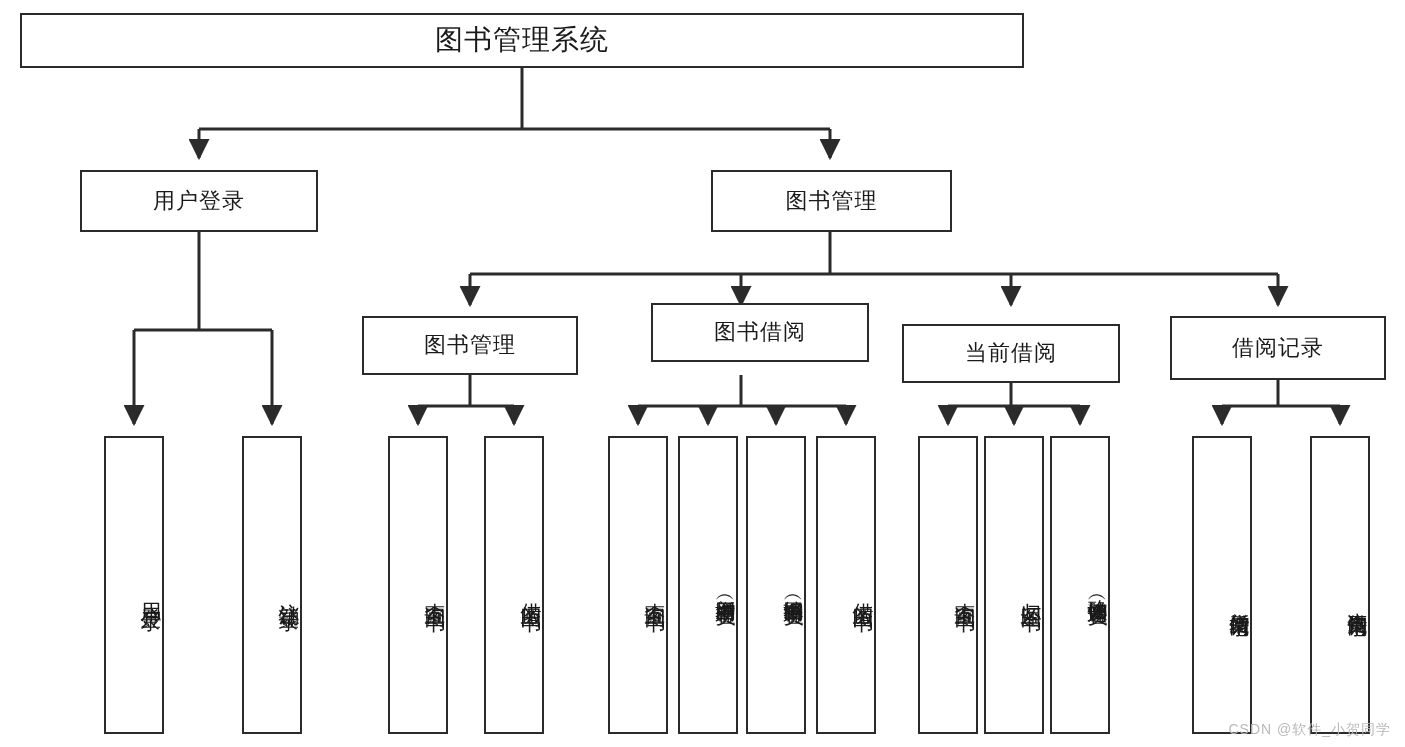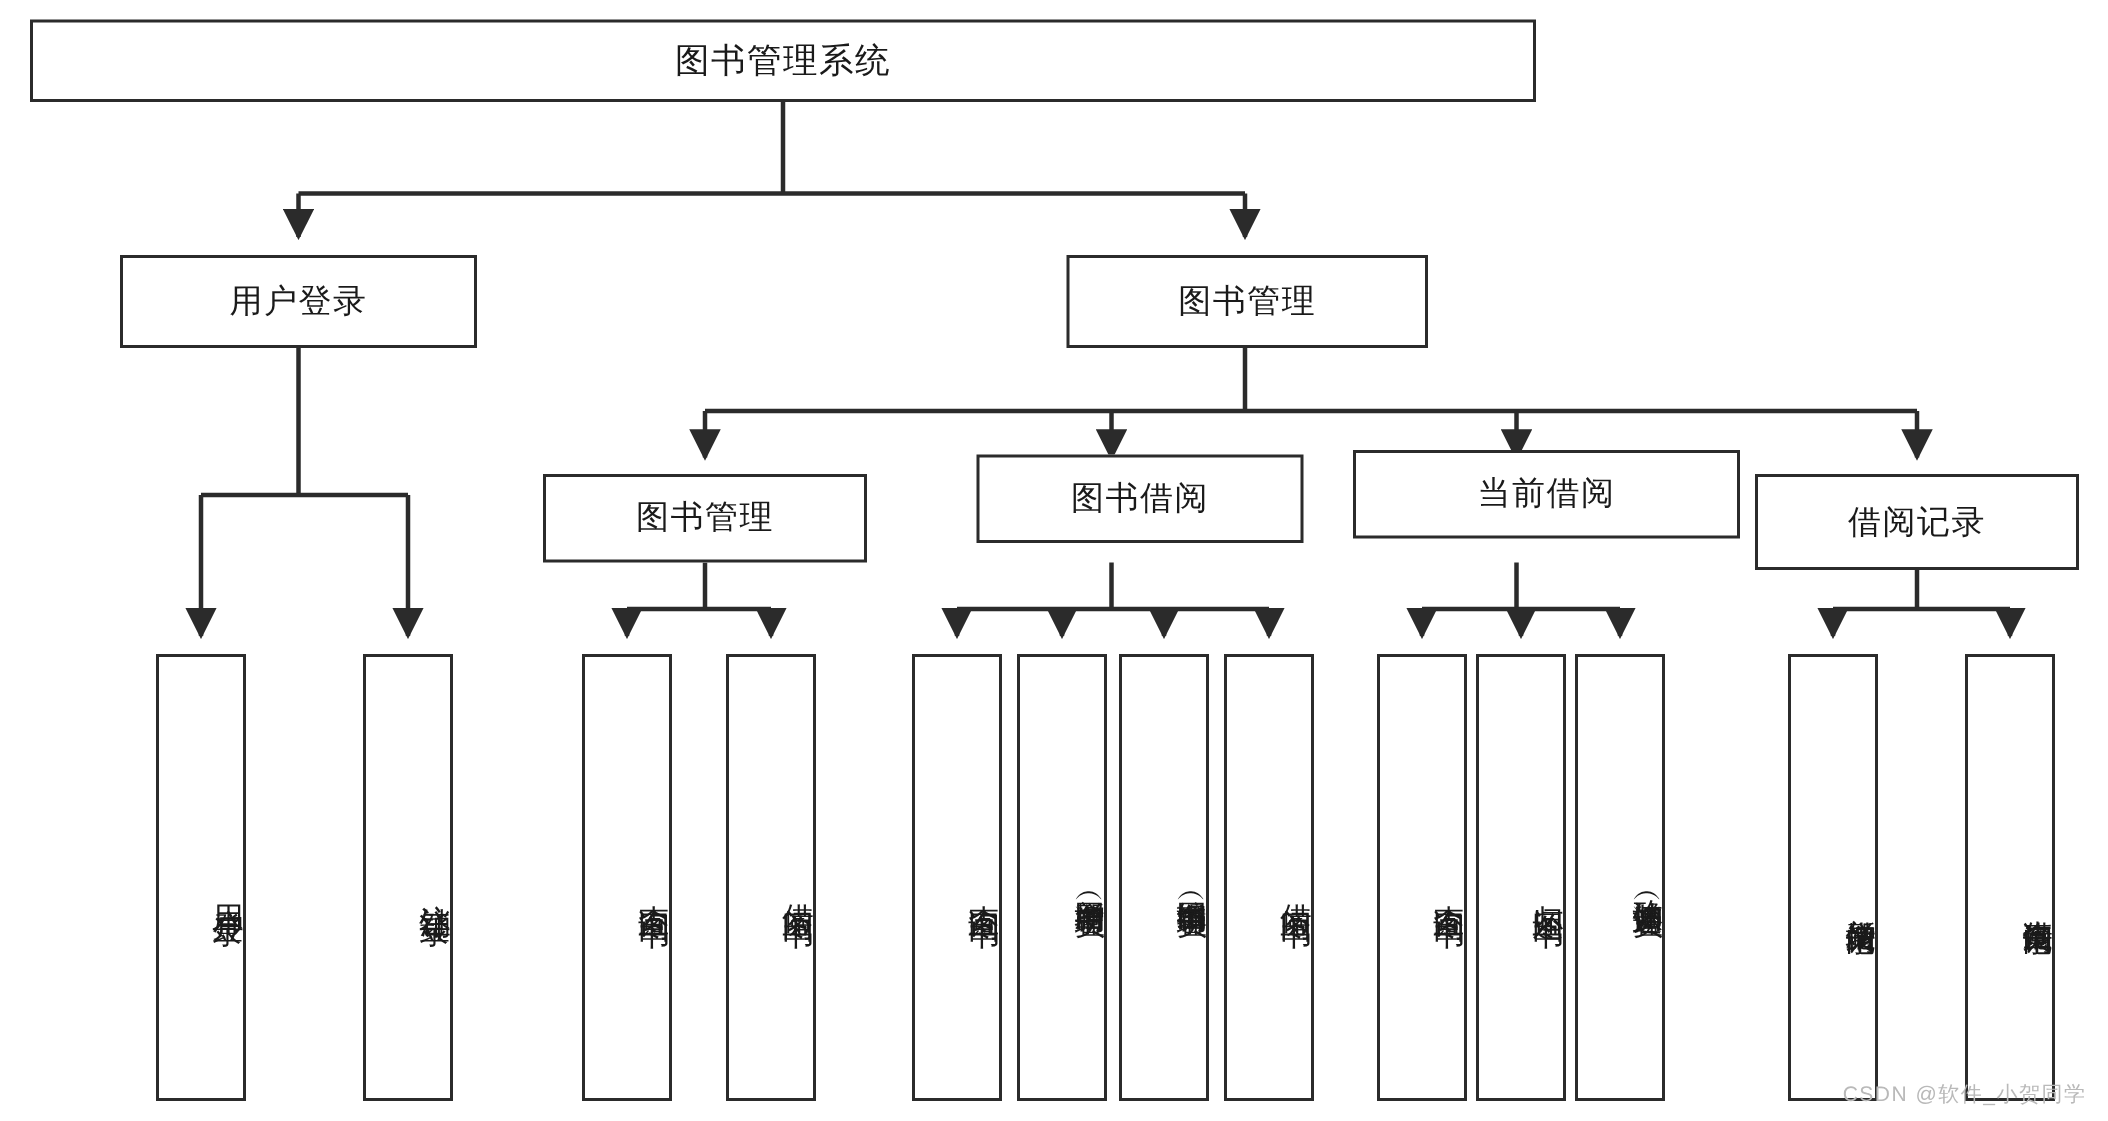--- a/index.html
+++ b/index.html
@@ -32,21 +32,21 @@
     justify-content:center;
     text-align:center;
     color:#1a1a1a;
     z-index:2;
   }
   .node.h{
     font-size:22px;
     line-height:1.1;
     letter-spacing:1px;
   }
-  .node.root{ font-size:23px; }
+  .node.root{ font-size:28px; }
   .node.v{
     font-size:21px;
     writing-mode:vertical-rl;
     text-orientation:upright;
     letter-spacing:3px;
     line-height:1.05;
     padding-top:14px;
     align-items:flex-start;
     justify-content:center;
     white-space:nowrap;
@@ -119,21 +119,21 @@
     </g>
   </svg>
 
   <div class="node h root" style="left:20px;top:13px;width:1004px;height:55px;">图书管理系统</div>
 
   <div class="node h" style="left:80px;top:170px;width:238px;height:62px;">用户登录</div>
   <div class="node h" style="left:711px;top:170px;width:241px;height:62px;">图书管理</div>
 
   <div class="node h" style="left:362px;top:316px;width:216px;height:59px;">图书管理</div>
   <div class="node h" style="left:632px;top:303px;width:218px;height:59px;margin-left:19px;">图书借阅</div>
-  <div class="node h" style="left:902px;top:300px;width:258px;height:59px;">当前借阅</div>
+  <div class="node h" style="left:902px;top:324px;width:218px;height:59px;">当前借阅</div>
   <div class="node h" style="left:1170px;top:316px;width:216px;height:64px;">借阅记录</div>
 
   <div class="node v" style="left:104px;top:436px;width:60px;height:298px;">用户登录</div>
   <div class="node v" style="left:242px;top:436px;width:60px;height:298px;">注销登录</div>
 
   <div class="node v" style="left:388px;top:436px;width:60px;height:298px;">查询图书</div>
   <div class="node v" style="left:484px;top:436px;width:60px;height:298px;">借阅图书</div>
 
   <div class="node v" style="left:608px;top:436px;width:60px;height:298px;">查询图书</div>
   <div class="node v tight" style="left:678px;top:436px;width:60px;height:298px;padding-top:6px;">新增图书（管理员）</div>

